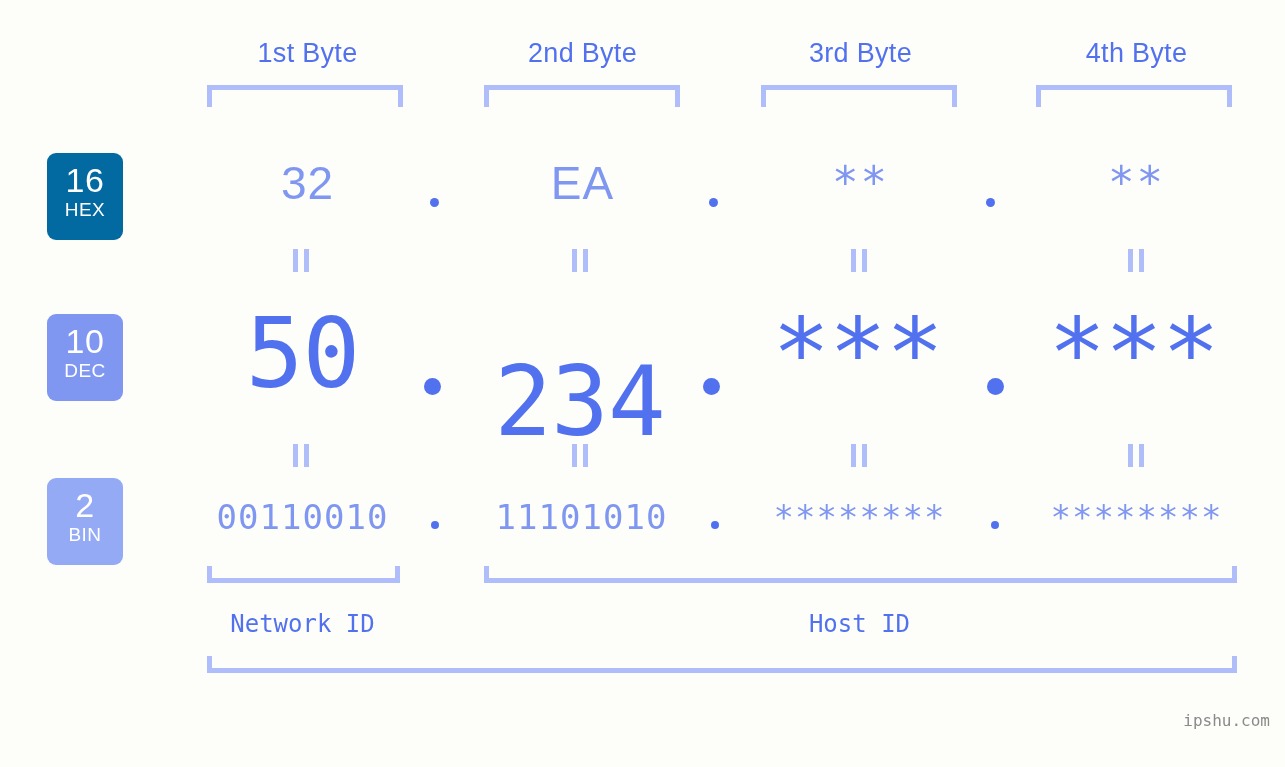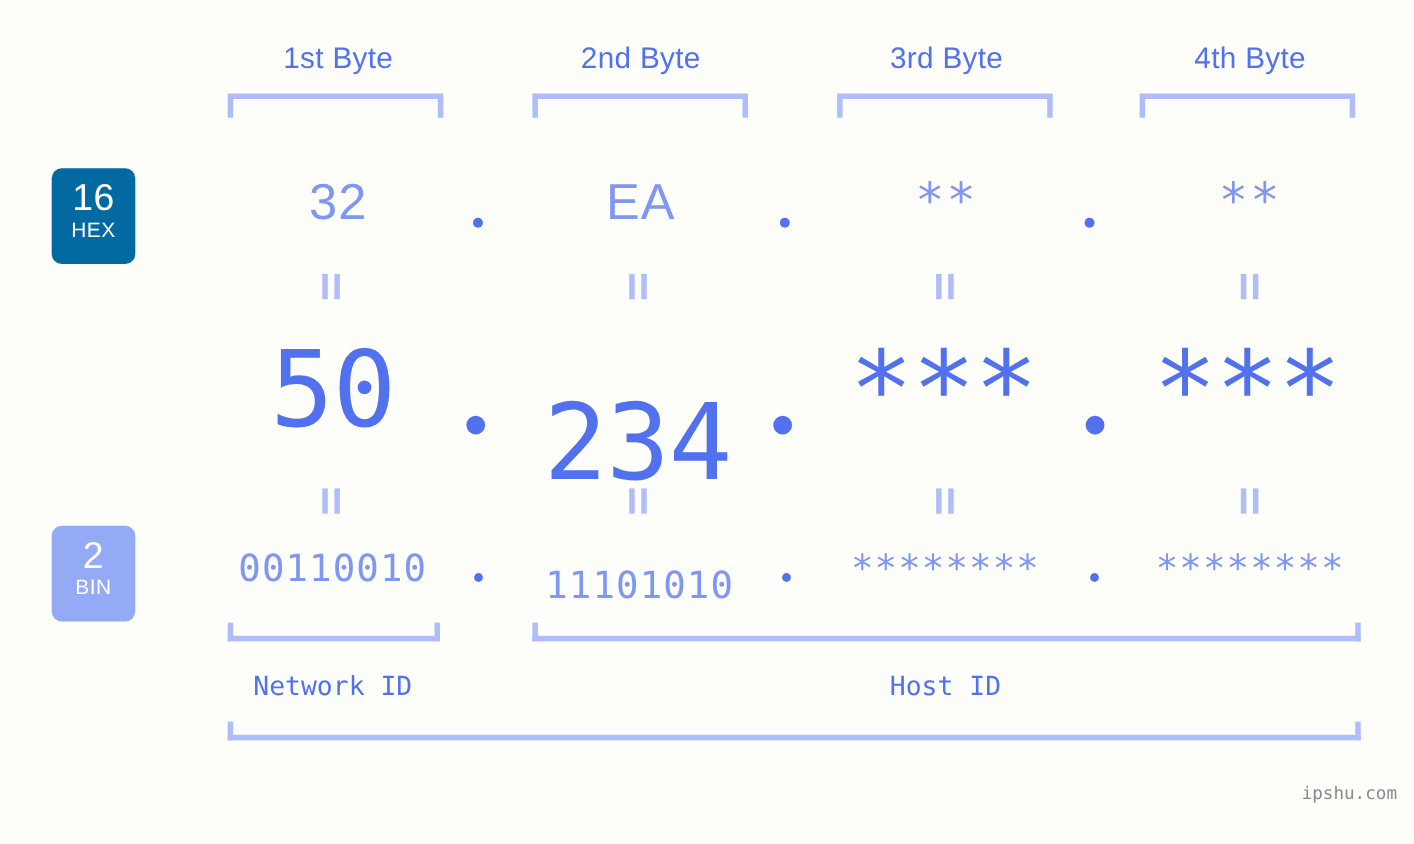--- a/index.html
+++ b/index.html
@@ -206,20 +206,24 @@
   </div>
   <div class="bracket" style="left:1036px; top:85px; width:196px;">
     <span class="tick l"></span>
     <span class="tick r"></span>
   </div>
 
   <div class="badge" id="badge-hex">
     <span class="num">16</span>
     <span class="lab">HEX</span>
   </div>
+  <div class="badge" id="badge-dec">
+    <span class="num">10</span>
+    <span class="lab">DEC</span>
+  </div>
   <div class="badge" id="badge-bin">
     <span class="num">2</span>
     <span class="lab">BIN</span>
   </div>
 
   <div class="row-hex">
     <div class="cell" style="left:190px; width:235px;">32</div>
     <div class="cell" style="left:465px; width:235px;">EA</div>
     <div class="cell stars" style="left:743px; width:235px;">**</div>
     <div class="cell stars" style="left:1019px; width:235px;">**</div>
@@ -269,21 +273,21 @@
       <i></i>
       <i></i>
     </span>
   <span class="eq" style="left:1128px; top:444px;">
       <i></i>
       <i></i>
     </span>
 
   <div class="row-bin">
     <div class="cell" style="left:185px; width:235px;">00110010</div>
-    <div class="cell" style="left:464px; width:235px;margin-top:16px;">11101010</div>
+    <div class="cell" style="left:464px; width:235px;">11101010</div>
     <div class="cell" style="left:742px; width:235px;">********</div>
     <div class="cell" style="left:1019px; width:235px;">********</div>
 
     <span class="dot bin" style="left:431px;"></span>
     <span class="dot bin" style="left:711px;"></span>
     <span class="dot bin" style="left:991px;"></span>
   </div>
 
   <div class="bracket up" style="left:207px; top:566px; width:193px;">
     <span class="tick l"></span>

